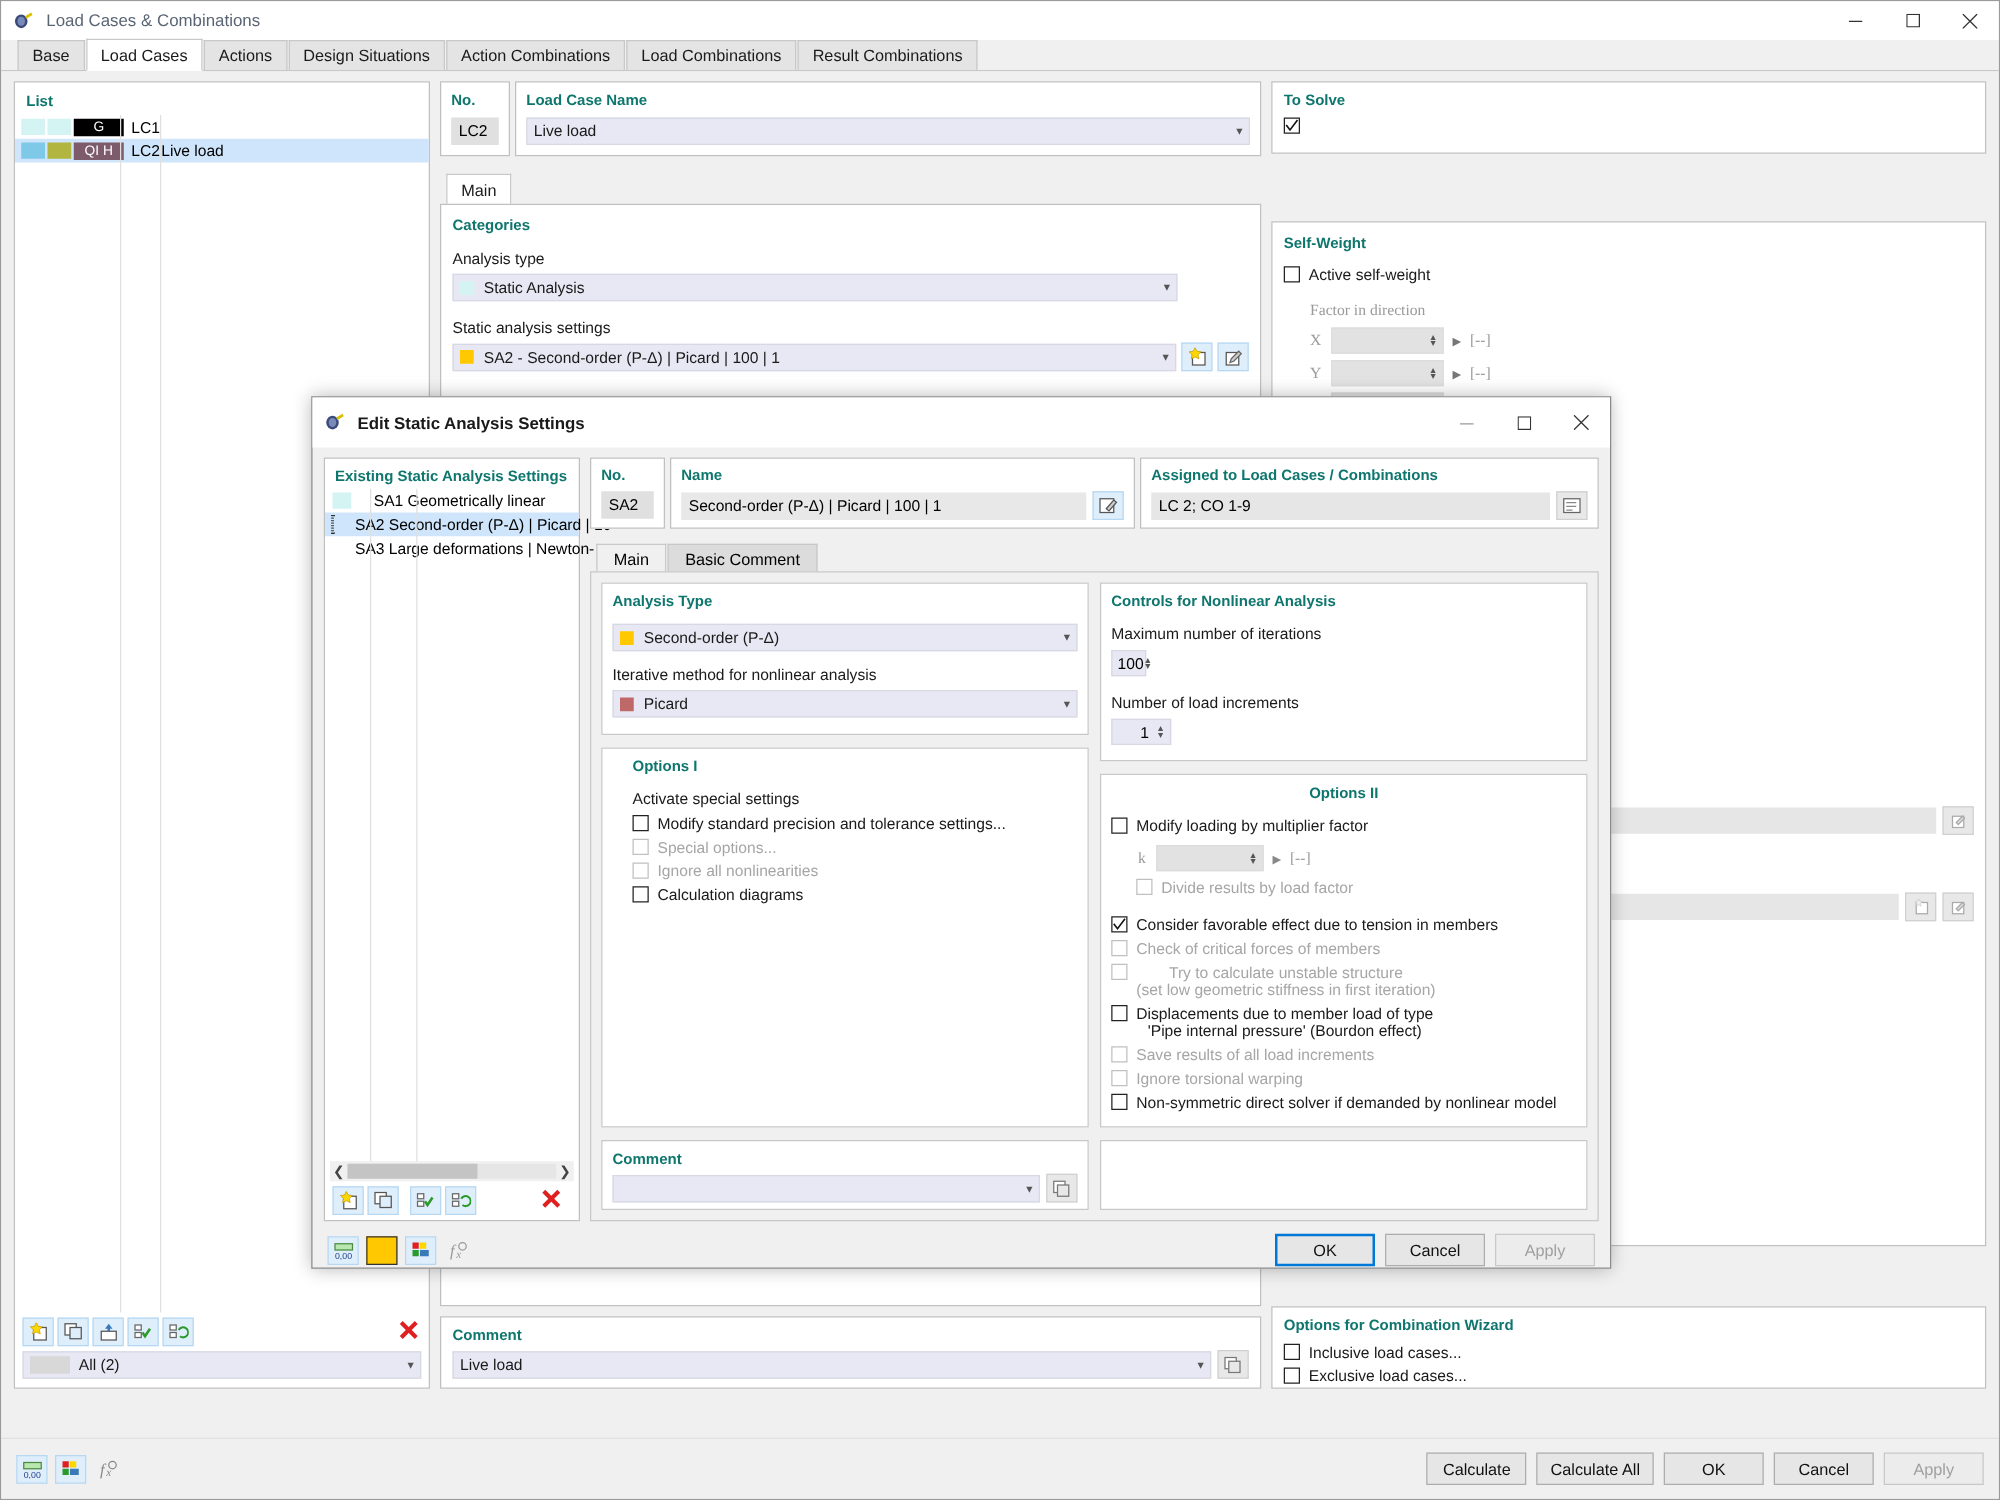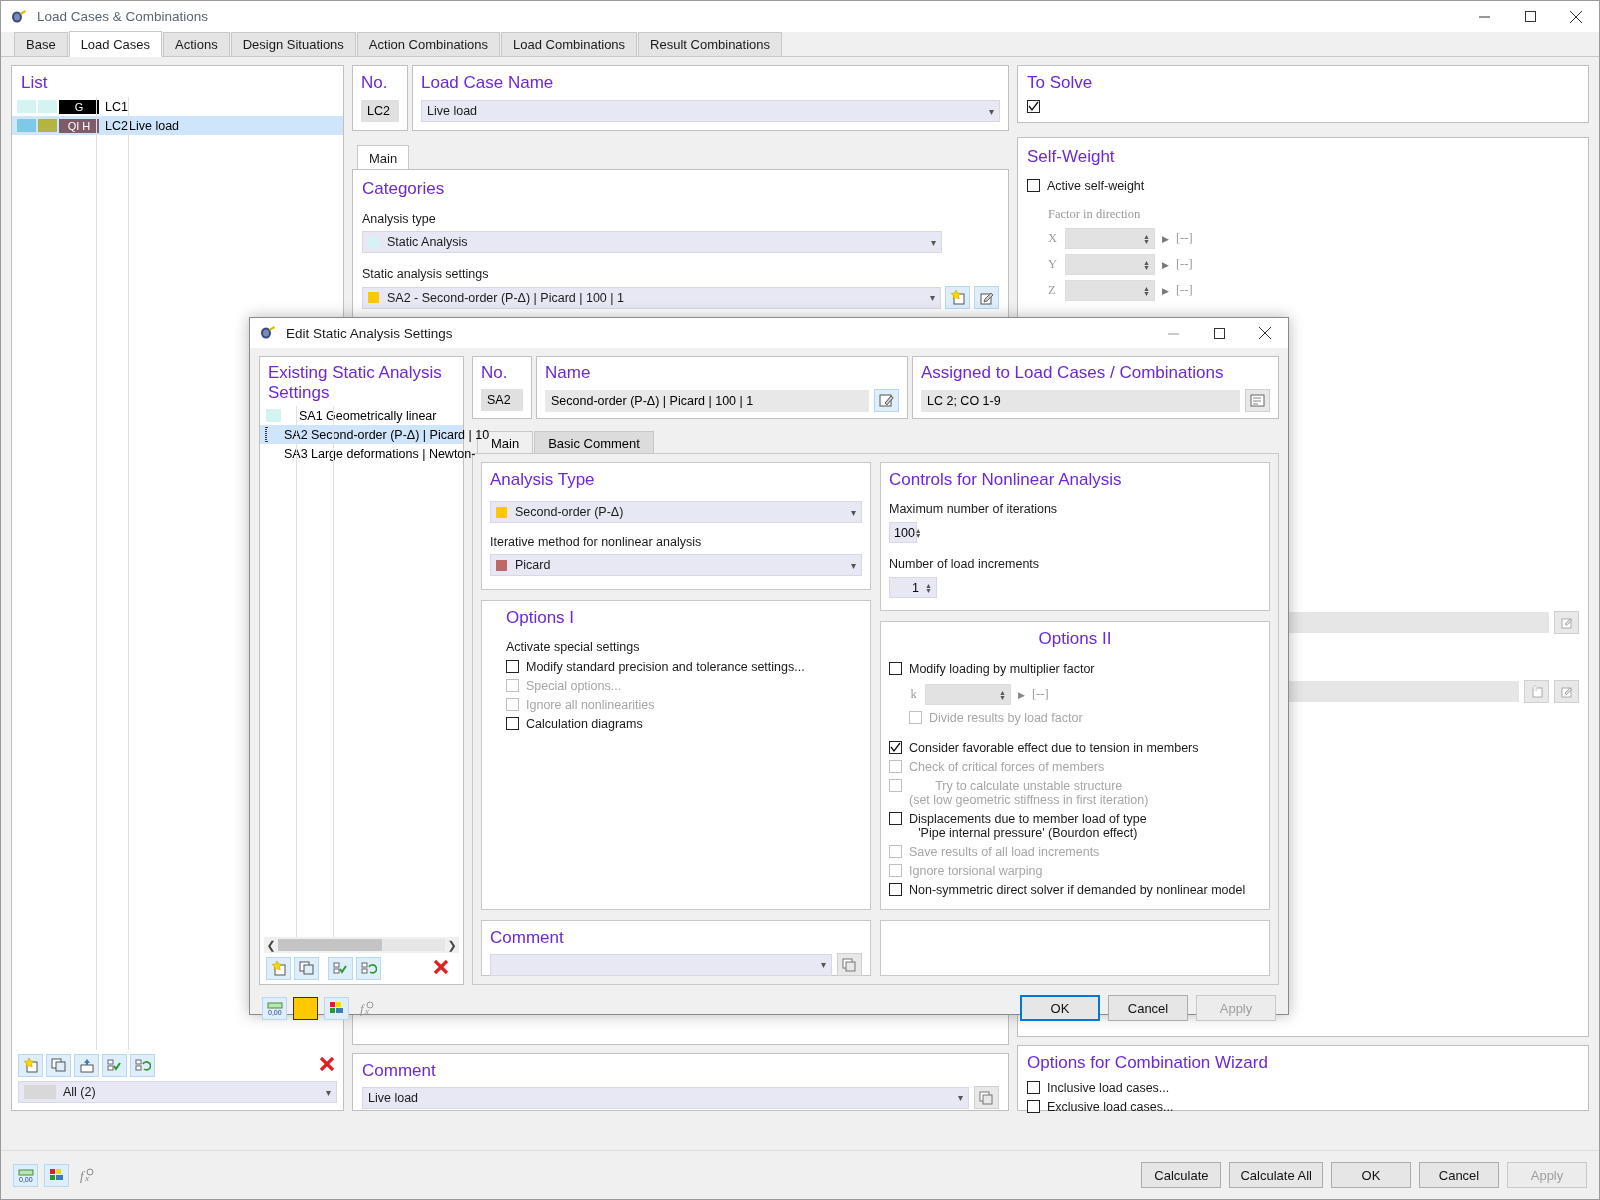--- a/index.html
+++ b/index.html
@@ -46,21 +46,21 @@
     background: #e4e4e4;
     border: 1px solid #c8c8c8;
     border-bottom: none;
     margin-right: 1px;
   }
   .tab.active { background: #ffffff; border-bottom: 1px solid #ffffff; height: 26px; margin-bottom: -1px; }
 
   .content-area { flex: 1; position: relative; background: #f0f0f0; padding: 8px 10px 0 10px; display:flex; }
 
   .panel { background: #fff; border: 1px solid #c0c0c0; position: relative; }
-  .grouplabel { color: #6d28d9; font-weight: normal; font-size: 17px; }
+  .grouplabel { color: #0f766e; font-weight: bold; font-size: 12px; }
   .lbl { color: #1a1a1a; font-size: 12.5px; }
   .lbl-dim { color: #9a9a9a; font-size: 12.5px; font-family: Liberation Serif, serif; }
 
   
   #list-panel { width: 333px; display: flex; flex-direction: column; }
   #list-panel .hdr { padding: 7px 9px 4px 9px; }
   .lc-list { flex: 1; position: relative; }
   .lc-row { height: 19px; display: flex; align-items: center; font-size: 12.5px; }
   .lc-row.sel { background: #cfe5fb; }
   .sw { width: 19px; height: 13px; margin-right: 2px; flex:none;}
@@ -97,21 +97,21 @@
   .cbrow .t { font-size: 12.5px; color: #1a1a1a; line-height: 14px;}
   .cbrow.dis .t { color: #a6a6a6; }
 
   
   #dialog {
     position: absolute; left: 249px; top: 317px; width: 1040px; height: 698px;
     background: #f0f0f0; border: 1px solid #8a8a8a;
     box-shadow: 0 0 14px rgba(0,0,0,0.28);
     display: flex; flex-direction: column;
   }
-  #dialog .titlebar { height: 30px; }
+  #dialog .titlebar { height: 40px; font-weight: bold; }
   #dlg-body { flex: 1; padding: 8px 9px 0 9px; display: flex; gap: 8px; }
   .btnbar { display: flex; align-items: center; padding: 10px 12px; }
   .dbtn {
     min-width: 80px; height: 26px; background: #e6e6e6; border: 1px solid #adadad;
     display:flex;align-items:center;justify-content:center; font-size: 13px; color: #111;
     margin-left: 8px; padding: 0 10px;
   }
   .dbtn.primary { border: 2px solid #0078d7; background: #e6e6e6; }
   .dbtn.dis { color: #a0a0a0; background:#ececec; border-color:#c8c8c8; }
 
@@ -298,21 +298,21 @@
           <div class="tbtn plain">
             <svg width="15" height="14" viewBox="0 0 15 14">
                 <rect x="1" y="1" width="9" height="9" fill="#fff" stroke="#777"></rect>
                 <rect x="4" y="4" width="9" height="9" fill="#e8e8e8" stroke="#777"></rect>
               </svg>
           </div>
         </div>
       </div>
     </div>
 
-    <div style="flex:1;margin-left:8px;display:flex;flex-direction:column;height:1046px;">
+    <div style="flex:1;margin-left:8px;display:flex;flex-direction:column;height:1046px;gap:40px;">
       <div class="panel" style="height:58px;padding:7px 9px;">
         <div class="grouplabel">To Solve</div>
         <div style="margin-top:7px;">
           <span class="cb">
               <svg width="11" height="11" viewBox="0 0 11 11">
                 <path d="M1 5 l3 4 6-8" fill="none" stroke="#111" stroke-width="1.3"></path>
               </svg>
             </span>
         </div>
       </div>

